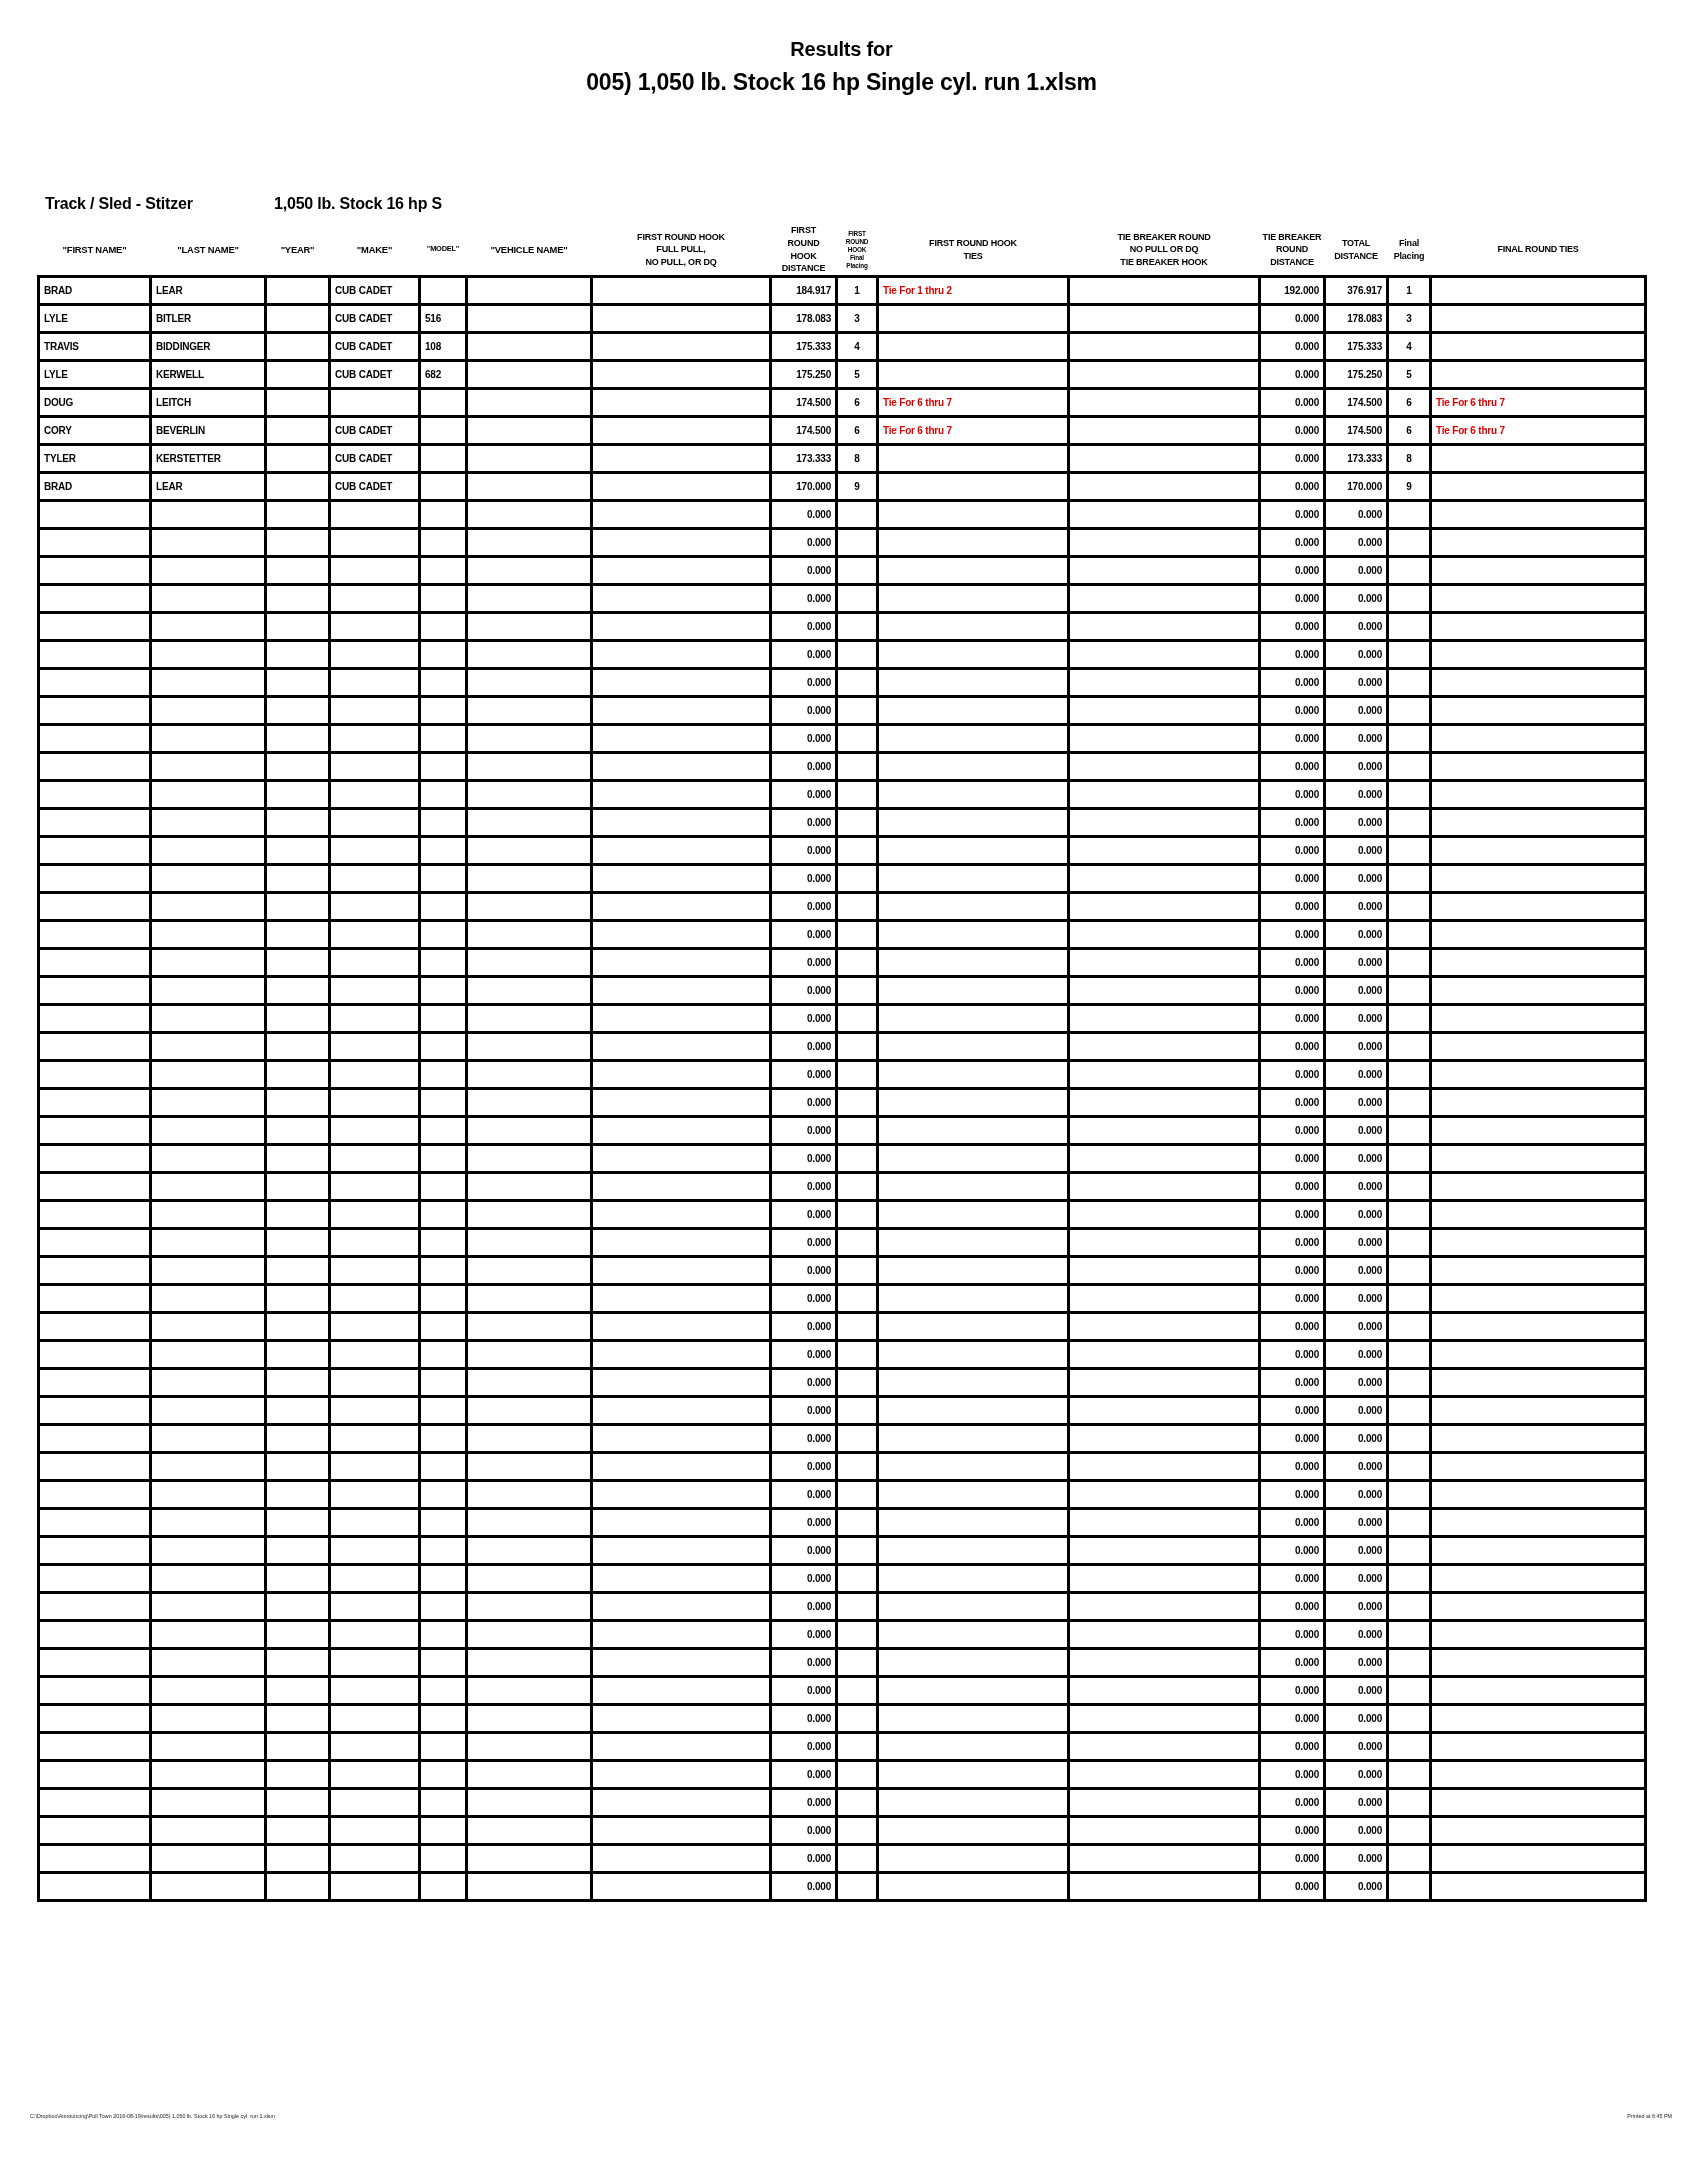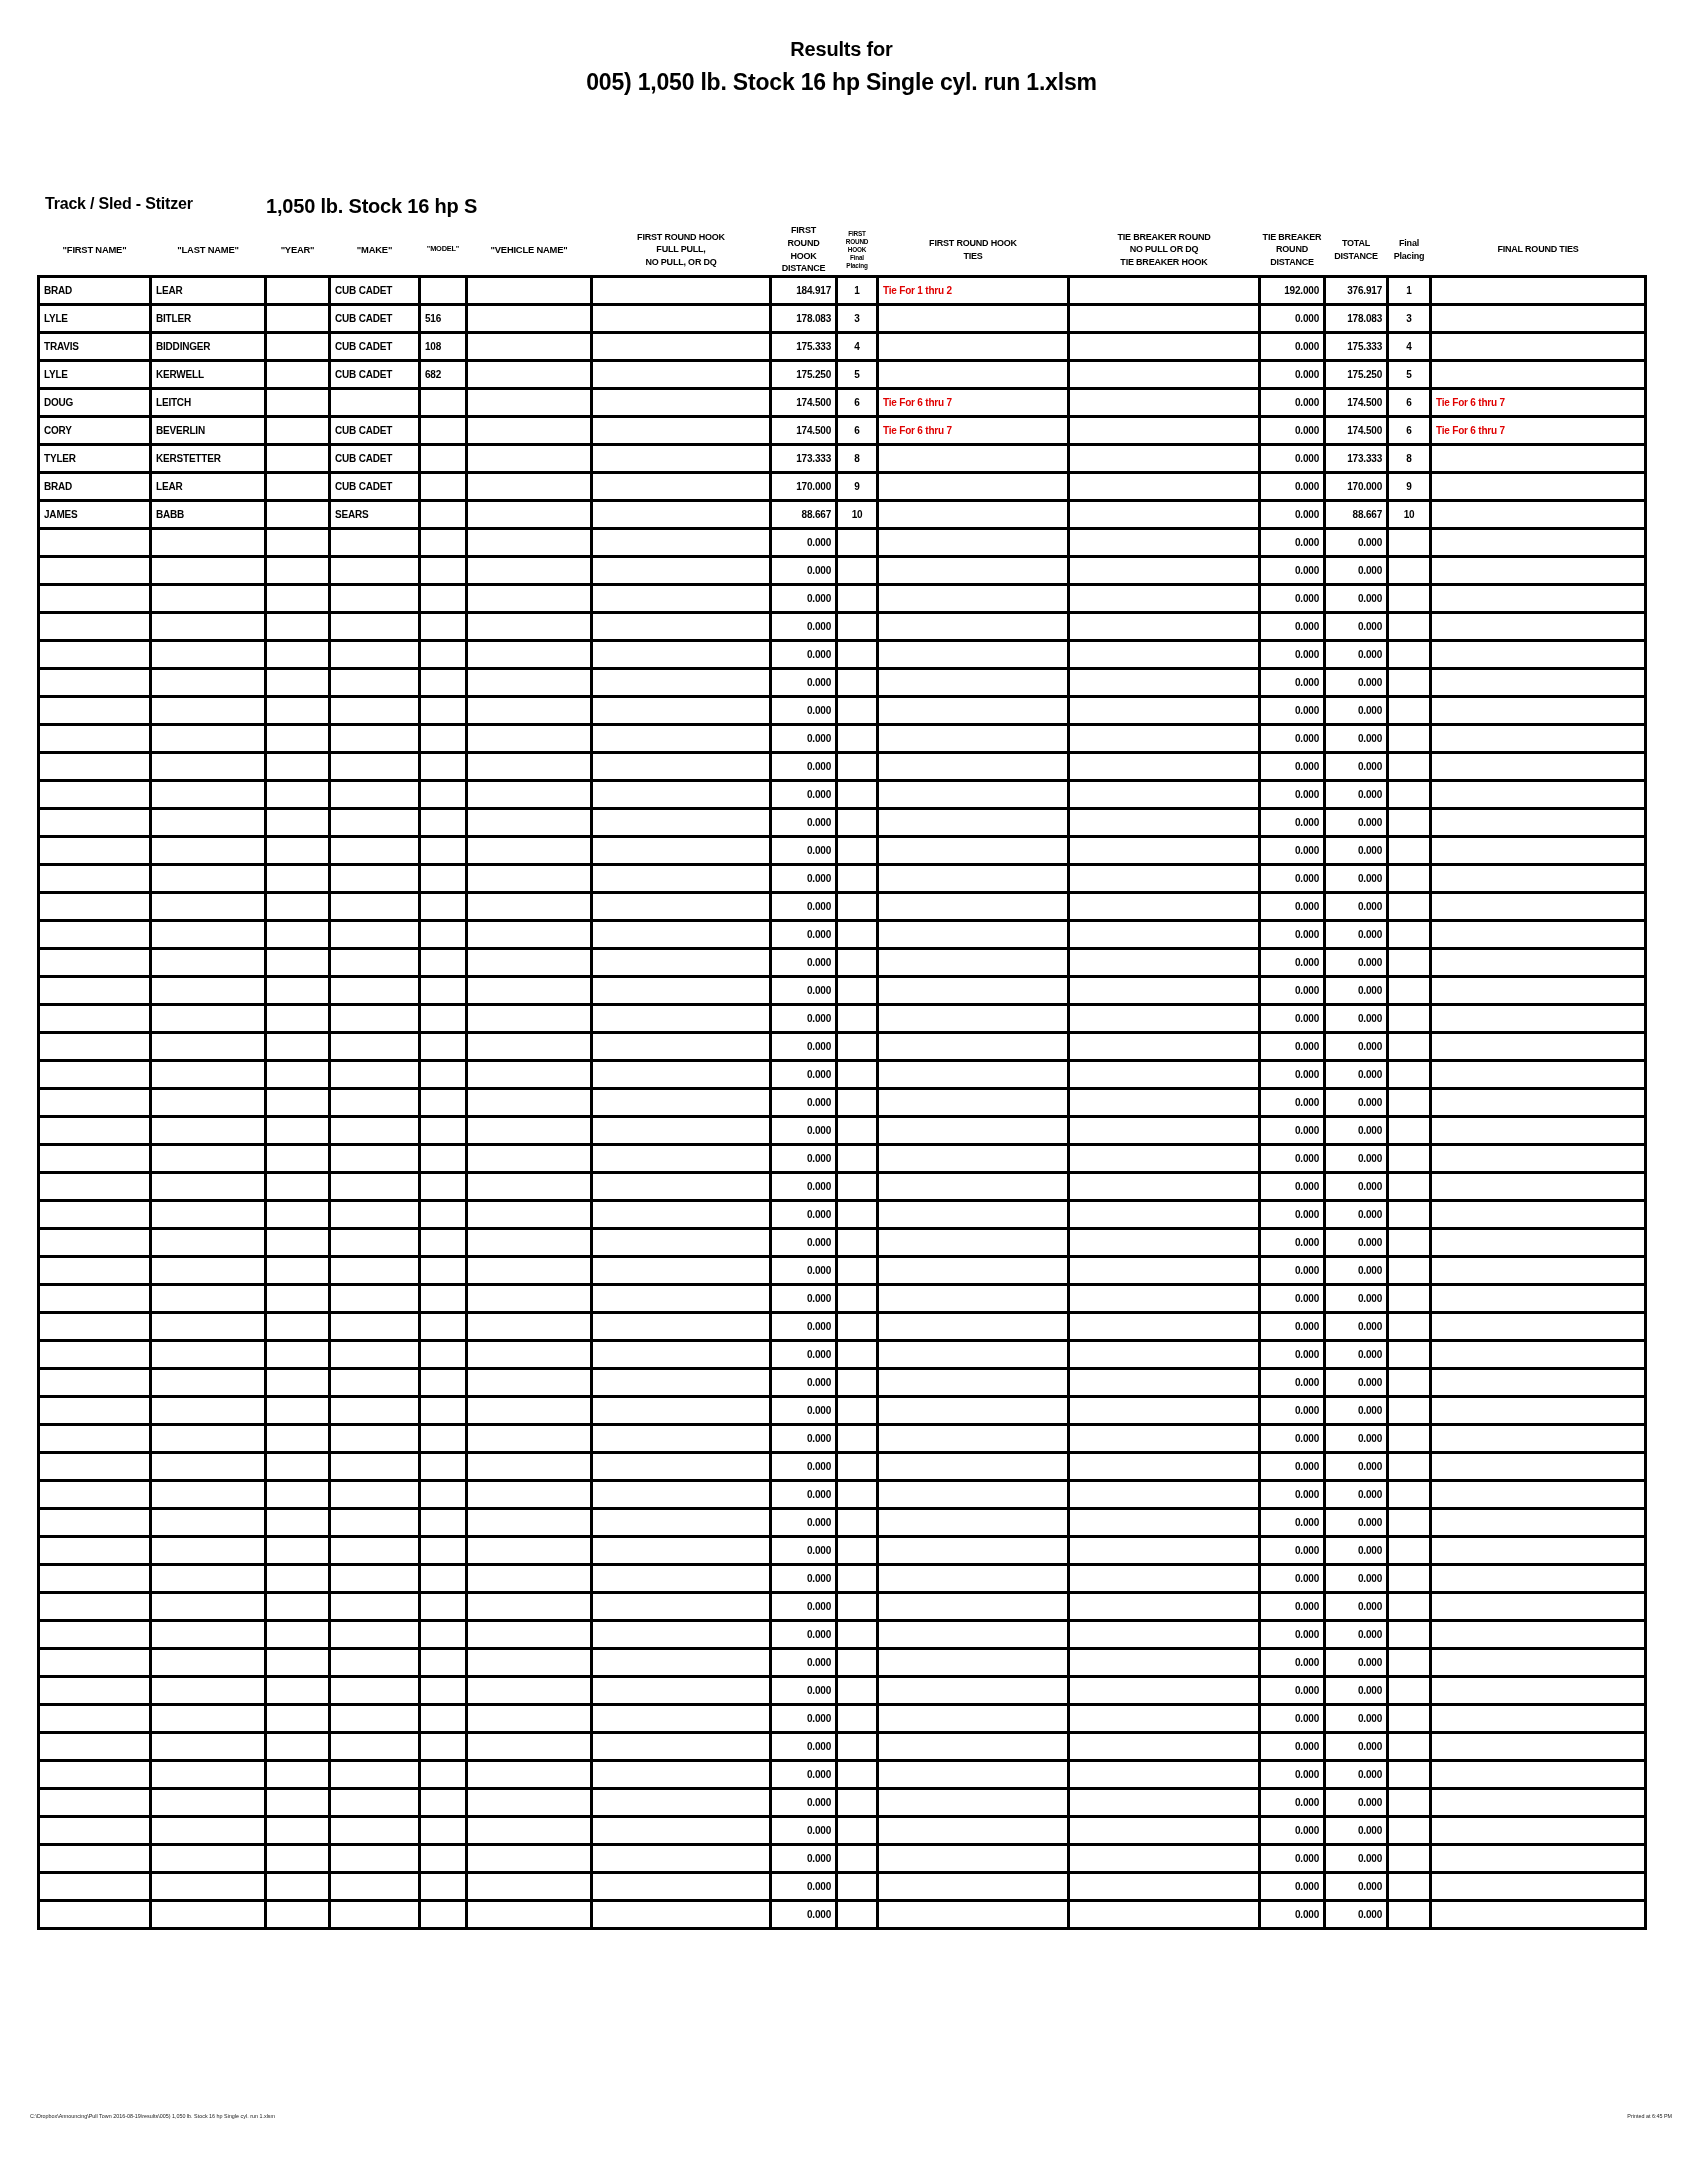--- a/index.html
+++ b/index.html
@@ -3,21 +3,21 @@
 <meta charset="utf-8">
 <style>
   html,body{margin:0;padding:0;background:#ffffff;}
   body{width:1683px;height:2178px;font-family:"Liberation Sans",sans-serif;color:#000;}
   .page{position:relative;width:1683px;height:2178px;background:#fff;overflow:hidden;padding-left:40px;}
   .title1{position:absolute;top:38px;left:0;width:1683px;text-align:center;
           font-size:20px;font-weight:bold;letter-spacing:-0.2px;}
   .title2{position:absolute;top:69px;left:0;width:1683px;text-align:center;
           font-size:23px;font-weight:bold;letter-spacing:-0.2px;}
   .track{position:absolute;top:195px;left:45px;font-size:16px;font-weight:bold;letter-spacing:-0.2px;}
-  .klass{position:absolute;top:195px;left:266px;font-size:20px;font-weight:bold;
+  .klass{position:absolute;top:195px;left:274px;font-size:16px;font-weight:bold;
          letter-spacing:-0.2px;white-space:nowrap;}
   table.results{position:absolute;top:224px;left:37px;border-collapse:collapse;
                 table-layout:fixed;letter-spacing:-0.2px;}
   table.results th{border:none;background:#fff;font-weight:bold;text-align:center;
                    vertical-align:middle;white-space:pre-line;height:51px;
                    font-size:9px;line-height:1.4;padding:0 1px;}
   table.results th.hsz-name{font-size:9.4px;}
   table.results th.hsz-small{font-size:7.4px;}
   table.results th.hsz-tiny{font-size:6.4px;line-height:1.25;}
   table.results td{border:3px solid #000;height:25px;padding:0 4px;
@@ -224,37 +224,20 @@
           <td class="a-right">170.000</td>
           <td class="a-center">9</td>
           <td class="a-left"></td>
           <td class="a-left"></td>
           <td class="a-right">0.000</td>
           <td class="a-right">170.000</td>
           <td class="a-center">9</td>
           <td class="a-left"></td>
         </tr>
         <tr>
-          <td class="a-left">JAMES</td>
-          <td class="a-left">BABB</td>
-          <td class="a-left"></td>
-          <td class="a-left">SEARS</td>
-          <td class="a-left"></td>
-          <td class="a-left"></td>
-          <td class="a-left"></td>
-          <td class="a-right">88.667</td>
-          <td class="a-center">10</td>
-          <td class="a-left"></td>
-          <td class="a-left"></td>
-          <td class="a-right">0.000</td>
-          <td class="a-right">88.667</td>
-          <td class="a-center">10</td>
-          <td class="a-left"></td>
-        </tr>
-        <tr>
           <td class="a-left"></td>
           <td class="a-left"></td>
           <td class="a-left"></td>
           <td class="a-left"></td>
           <td class="a-left"></td>
           <td class="a-left"></td>
           <td class="a-left"></td>
           <td class="a-right">0.000</td>
           <td class="a-center"></td>
           <td class="a-left"></td>

